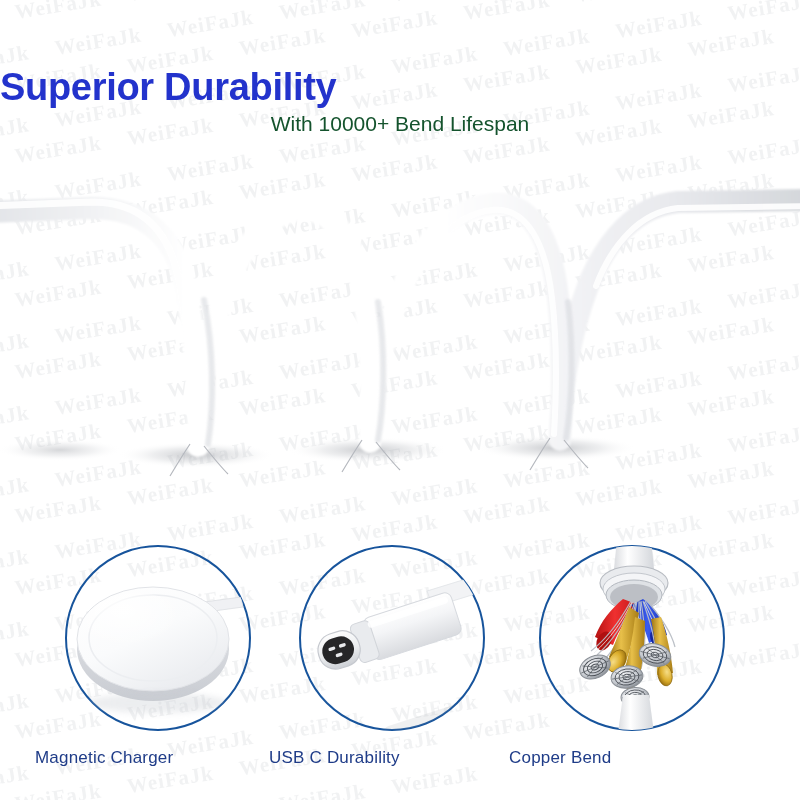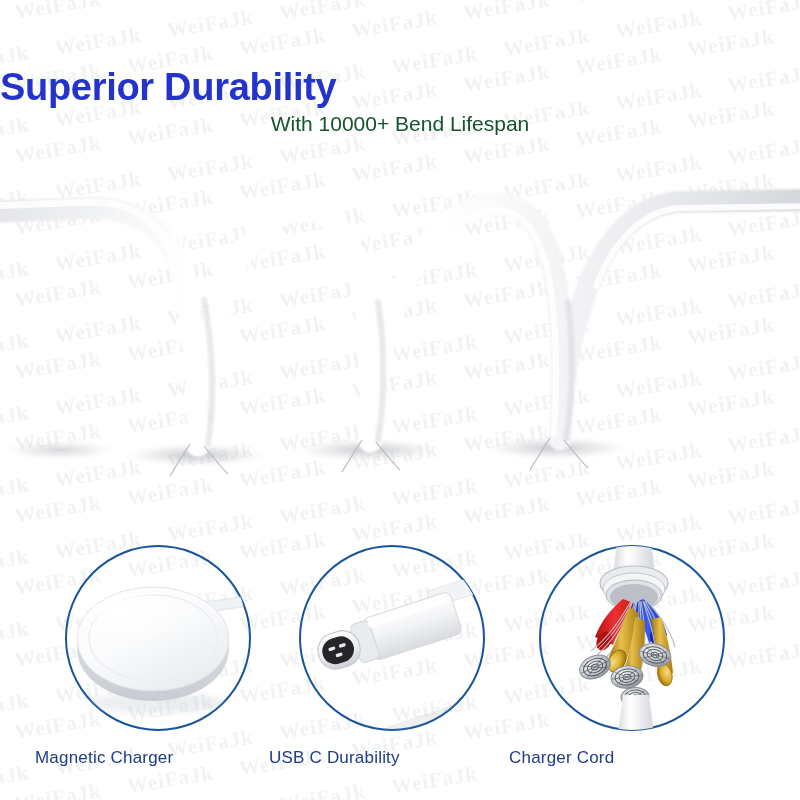--- a/index.html
+++ b/index.html
@@ -478,17 +478,17 @@
                   <line x1="-9.5" y1="-5" x2="9.5" y2="5"></line>
                   <line x1="-9.5" y1="5" x2="9.5" y2="-5"></line>
                 </g>
               </g>
             </g>
 
             <path d="M 84 150 L 110 150 L 116 196 L 78 196 Z" fill="url(#jacketG)"></path>
           </g>
         </svg>
       </div>
-      <div class="caption">Charger Cord</div>
+      <div class="caption">Copper Bend</div>
     </div>
 
   </div>
 </div>
 
 </body></html>

